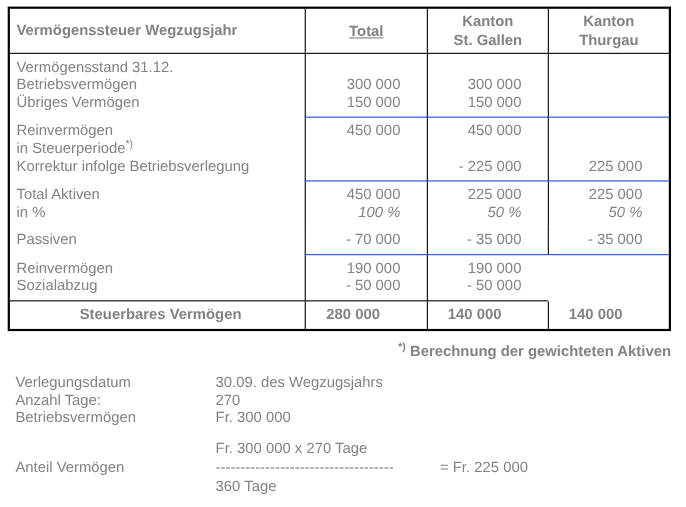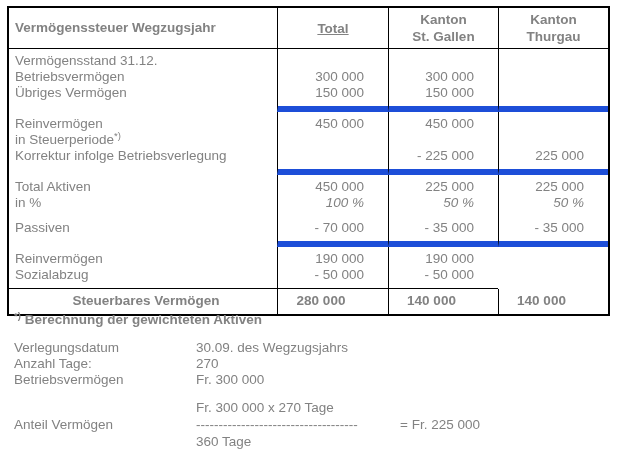--- a/index.html
+++ b/index.html
@@ -32,30 +32,30 @@
     white-space: pre-line; line-height: 17px;
     box-sizing: border-box;
   }
   .thead .cell.lbl { justify-content: flex-start; text-align: left; padding-left: 6px; }
 
   .cell { box-sizing: border-box; }
   .cell.num { border-left: 1px solid #000; text-align: right; padding: 4px 24px 5px 0; }
   .cell.lbl { padding: 4px 0 5px 6px; }
   .ln { min-height: 16px; line-height: 16px; white-space: nowrap; }
 
-  .g-num .cell.num { border-bottom: 6px solid #1d4ed8; }
+  .g-num .cell.num { border-bottom: 1px solid #1d4ed8; }
   .g-full .cell { border-bottom: 1px solid #000; }
 
   .boldrow .ln { font-weight: bold; text-align: center; }
   .pct { font-style: italic; }
   .sup { font-size: 9.5px; vertical-align: super; line-height: 0; }
 
   
   .footnote { position: absolute; left: 14px; top: 311px; width: 596px; }
-  .fn-title { font-weight: bold; line-height: 17px; }
+  .fn-title { font-weight: bold; line-height: 17px; text-align: right; }
   .fn-rows {
     margin-top: 12px;
     display: grid; grid-template-columns: 182px auto;
     line-height: 17px;
   }
   .fn-fraction {
     margin-top: 11px;
     display: grid; grid-template-columns: 182px 172px auto;
     align-items: center;
   }

